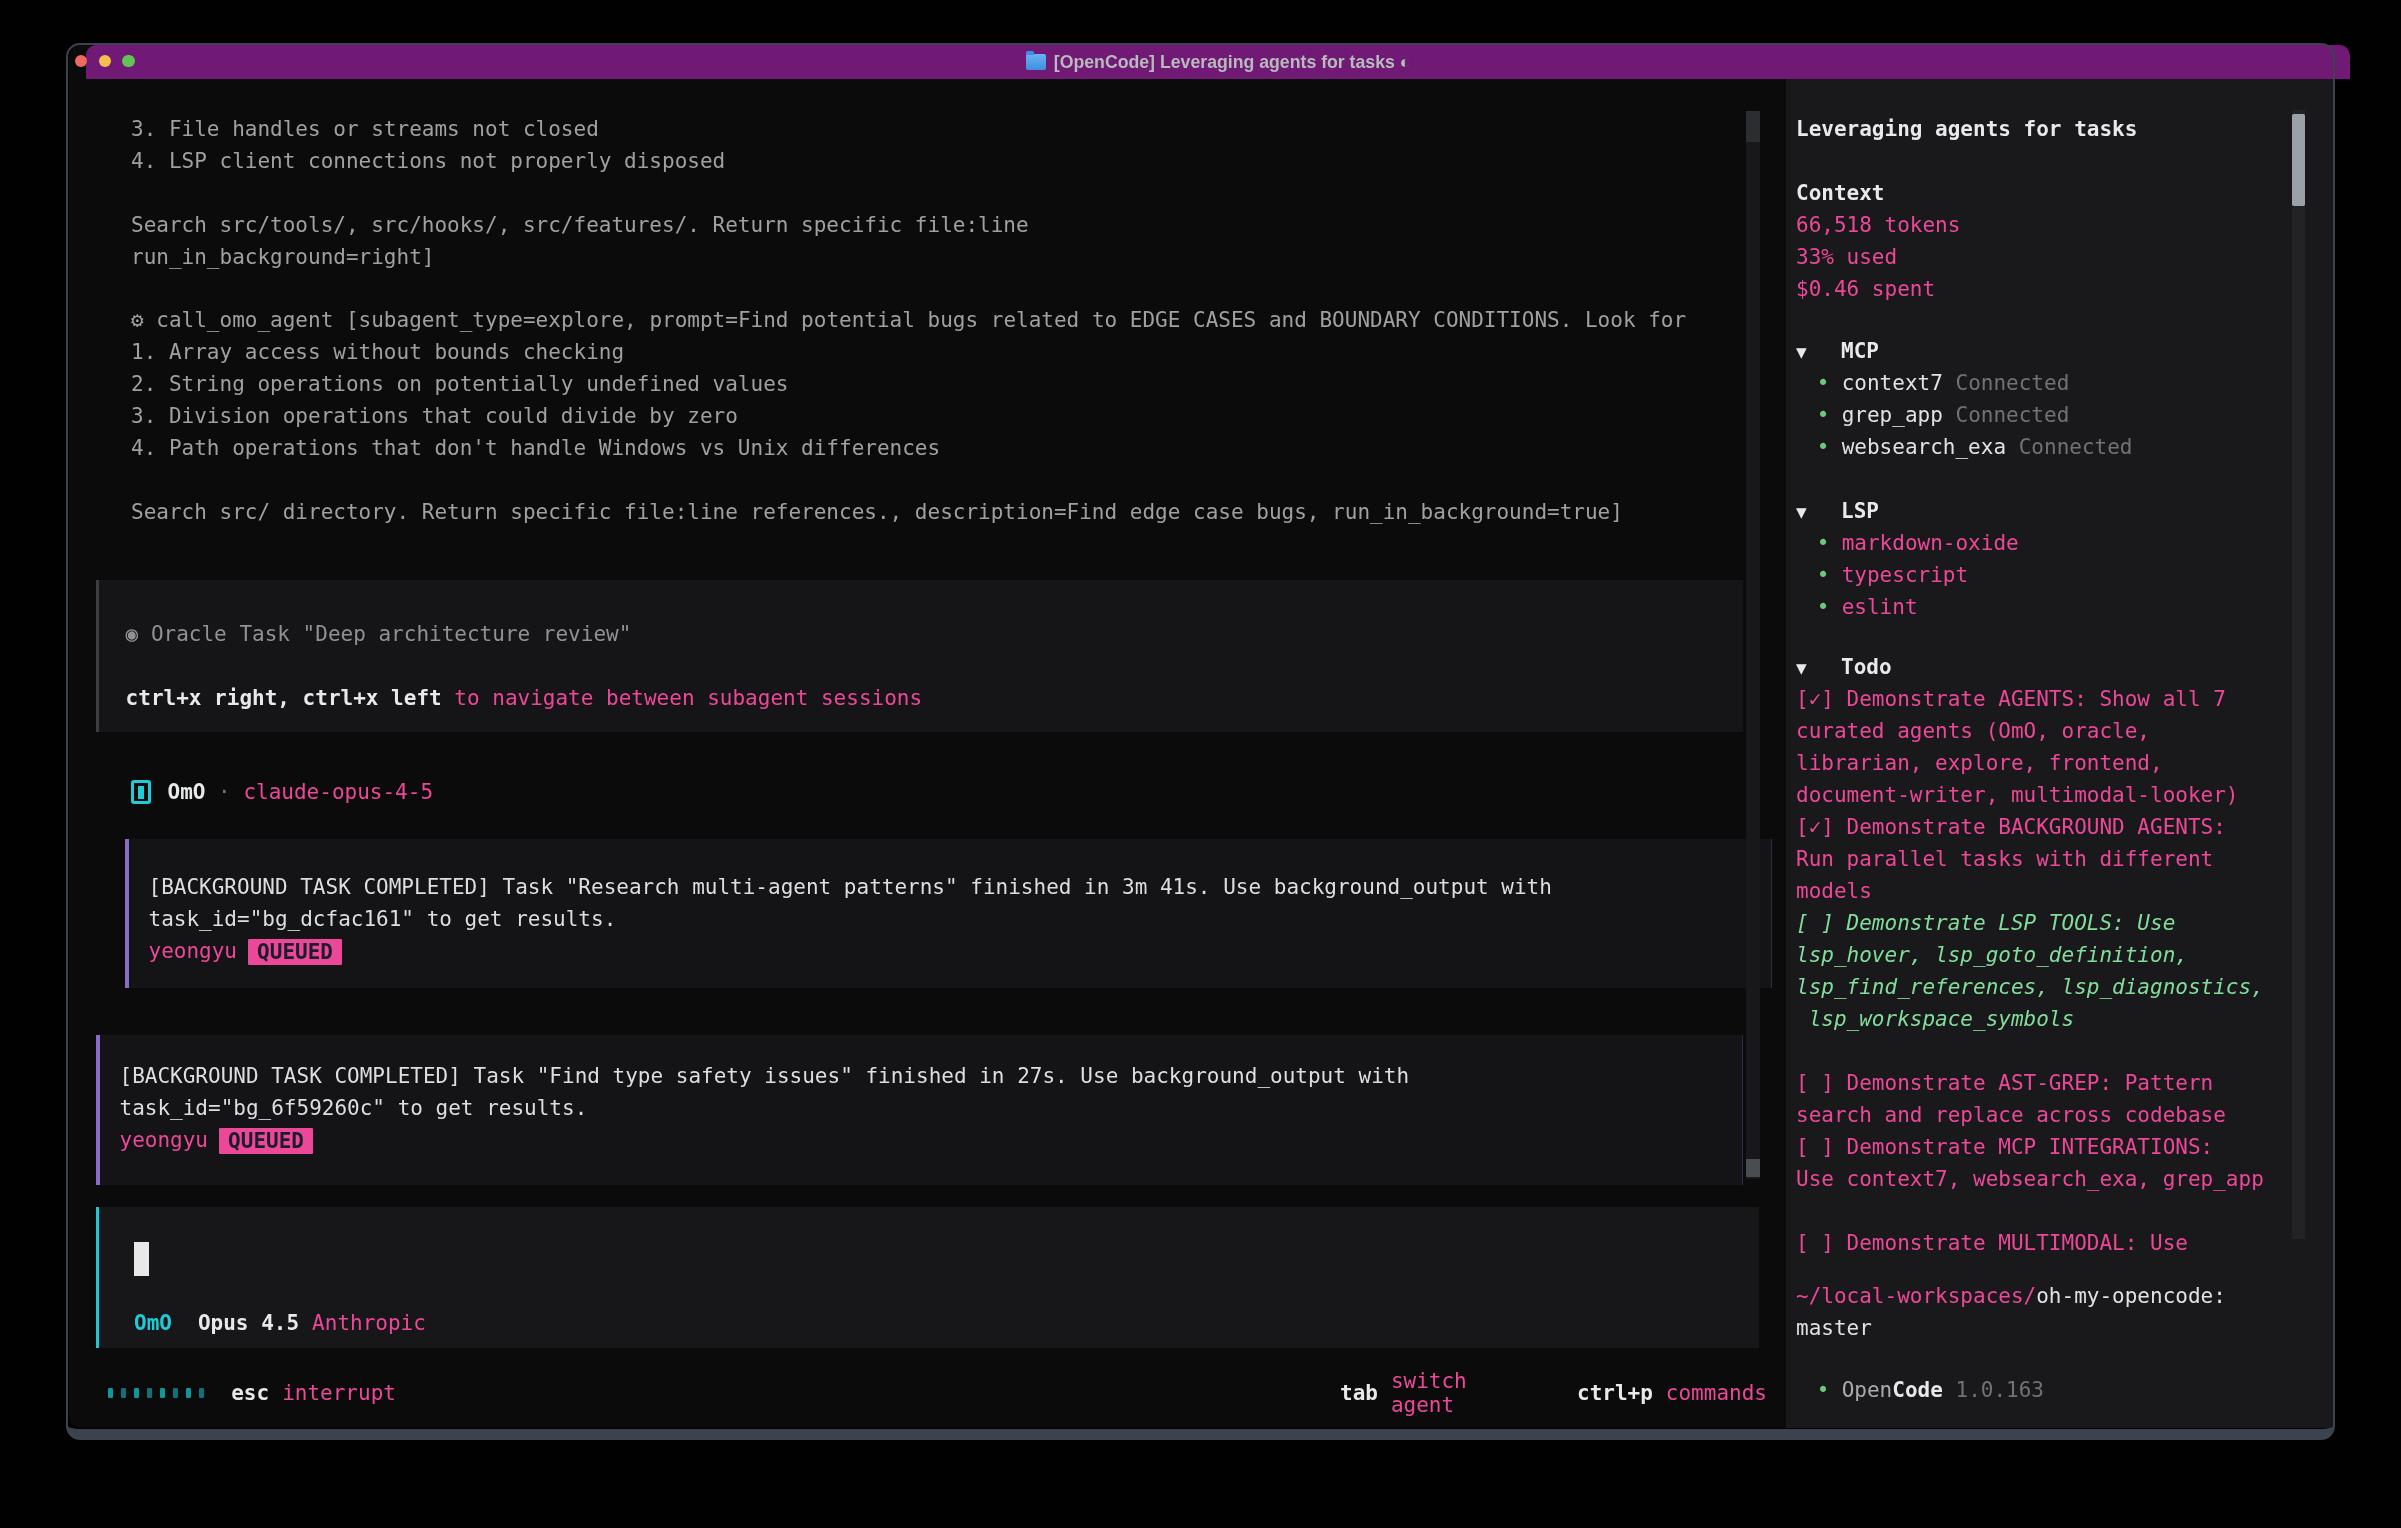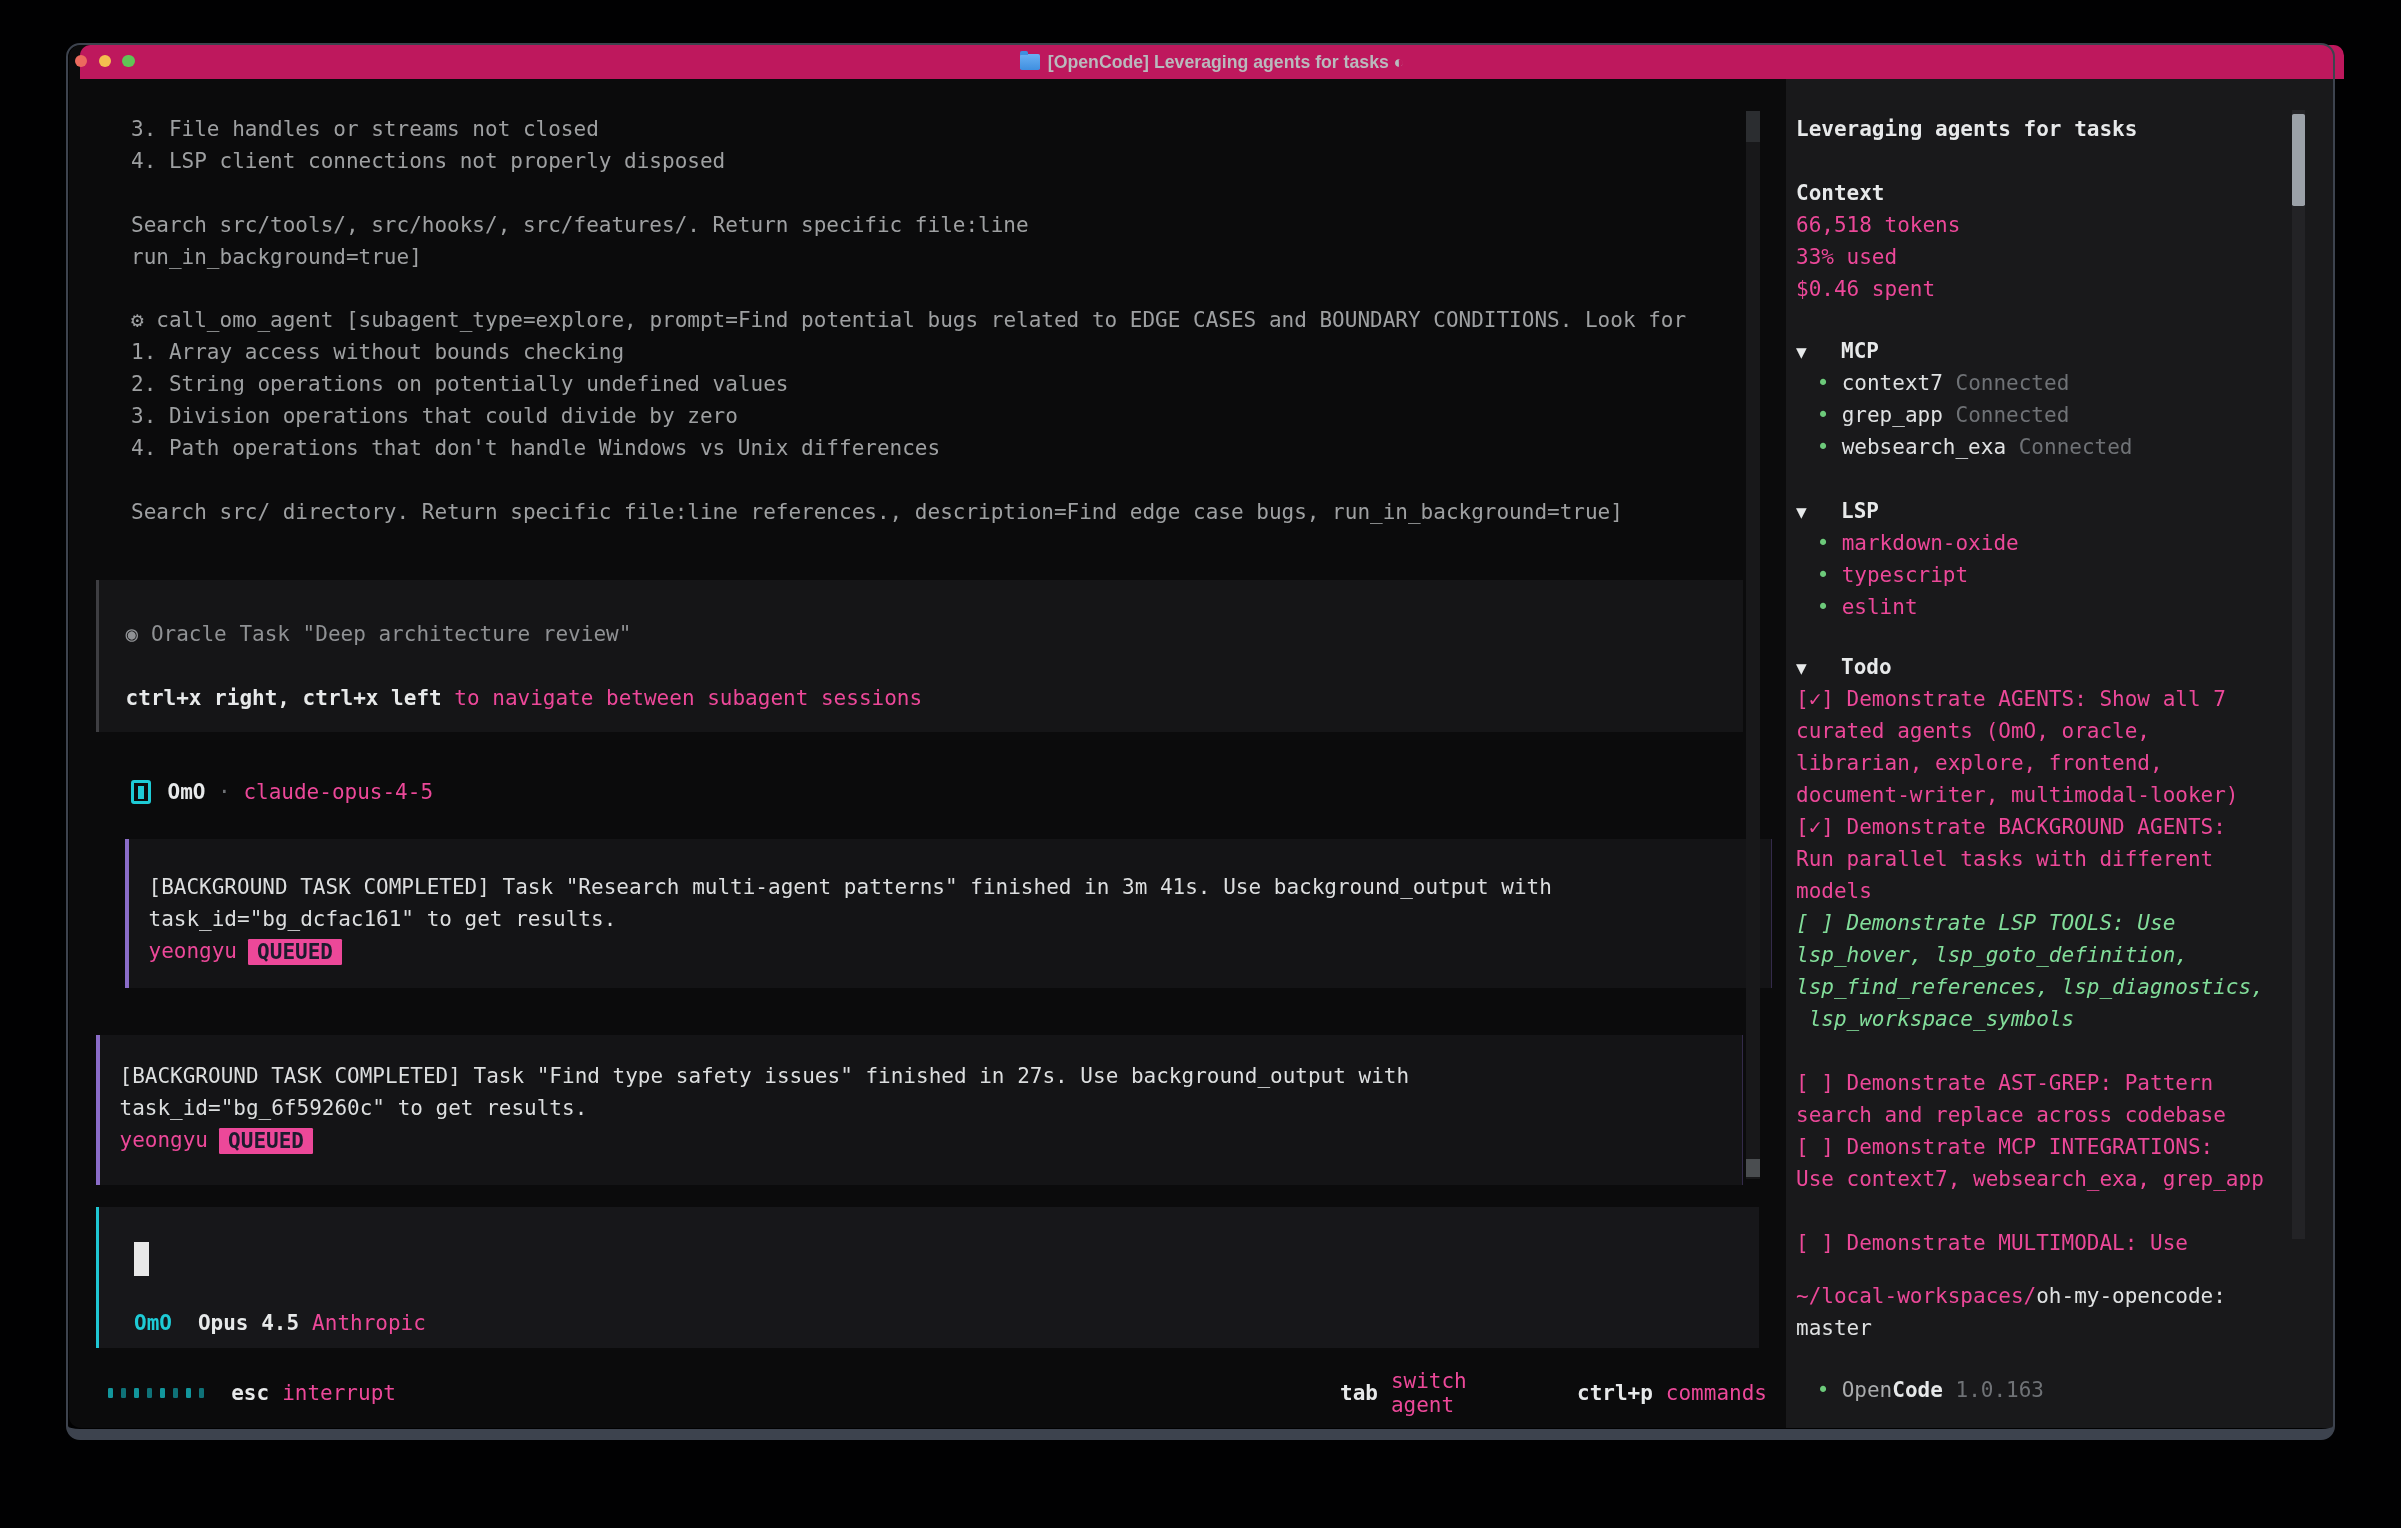--- a/index.html
+++ b/index.html
@@ -12,21 +12,21 @@
   .dim{color:#6f7276;}
   .gray2{color:#ec4899;}
   .green{color:#82dd9a;font-style:italic;}
   .cyan{color:#1ecbd6;}
 
   
   .win-bg{left:69px;top:45px;width:2264px;height:1383px;background:#0b0b0c;border-radius:11.8px;}
   .win-frame{left:66px;top:43px;width:2269px;height:1397px;box-sizing:border-box;
              border:2.4px solid #3d434e;border-bottom:11.8px solid #3d434e;border-radius:14px;
              z-index:60;pointer-events:none;}
-  .titlebar{left:80px;top:45px;width:2264px;height:34px;background:#be185d;
+  .titlebar{left:86px;top:45px;width:2264px;height:34px;background:#701a75;
             border-radius:10.6px 10.6px 0 0;z-index:5;display:flex;align-items:center;justify-content:center;}
   .traffic{position:absolute;left:75px;top:55px;display:flex;gap:11.2px;}
   .tl{width:12.4px;height:12.4px;border-radius:50%;display:block;}
   .tl.red{background:#ec6a5e;} .tl.yellow{background:#f4bf4f;} .tl.green{background:#61c455;}
   .title-center{display:flex;align-items:center;gap:8.3px;}
   .folder-icon{width:20px;height:15.4px;background:linear-gradient(#6ab0f3,#3f8fe0);border-radius:1.8px;position:relative;}
   .folder-icon::before{content:"";position:absolute;top:-3.5px;left:0;width:8.9px;height:4.7px;background:#3f8fe0;border-radius:1.8px 1.8px 0 0;}
   .title-text{font-family:"Liberation Sans",sans-serif;font-weight:bold;font-size:17.7px;color:#b9babd;}
 
   
@@ -92,21 +92,21 @@
     <span class="tl green"></span>
   </div>
 
   <div class="abs sidebar-bg"></div>
 
   <div class="abs" style="left:131px;top:113px;">
     <div class="line">3. File handles or streams not closed</div>
     <div class="line">4. LSP client connections not properly disposed</div>
     <div class="line"></div>
     <div class="line">Search src/tools/, src/hooks/, src/features/. Return specific file:line</div>
-    <div class="line">run_in_background=true]</div>
+    <div class="line">run_in_background=right]</div>
   </div>
 
   <div class="abs" style="left:131px;top:304px;">
     <div class="line"><span>⚙ </span><span>call_omo_agent [subagent_type=explore, prompt=Find potential bugs related to EDGE CASES and BOUNDARY CONDITIONS. Look for</span></div>
     <div class="line">1. Array access without bounds checking</div>
     <div class="line">2. String operations on potentially undefined values</div>
     <div class="line">3. Division operations that could divide by zero</div>
     <div class="line">4. Path operations that don't handle Windows vs Unix differences</div>
     <div class="line"></div>
     <div class="line">Search src/ directory. Return specific file:line references., description=Find edge case bugs, run_in_background=true]</div>

